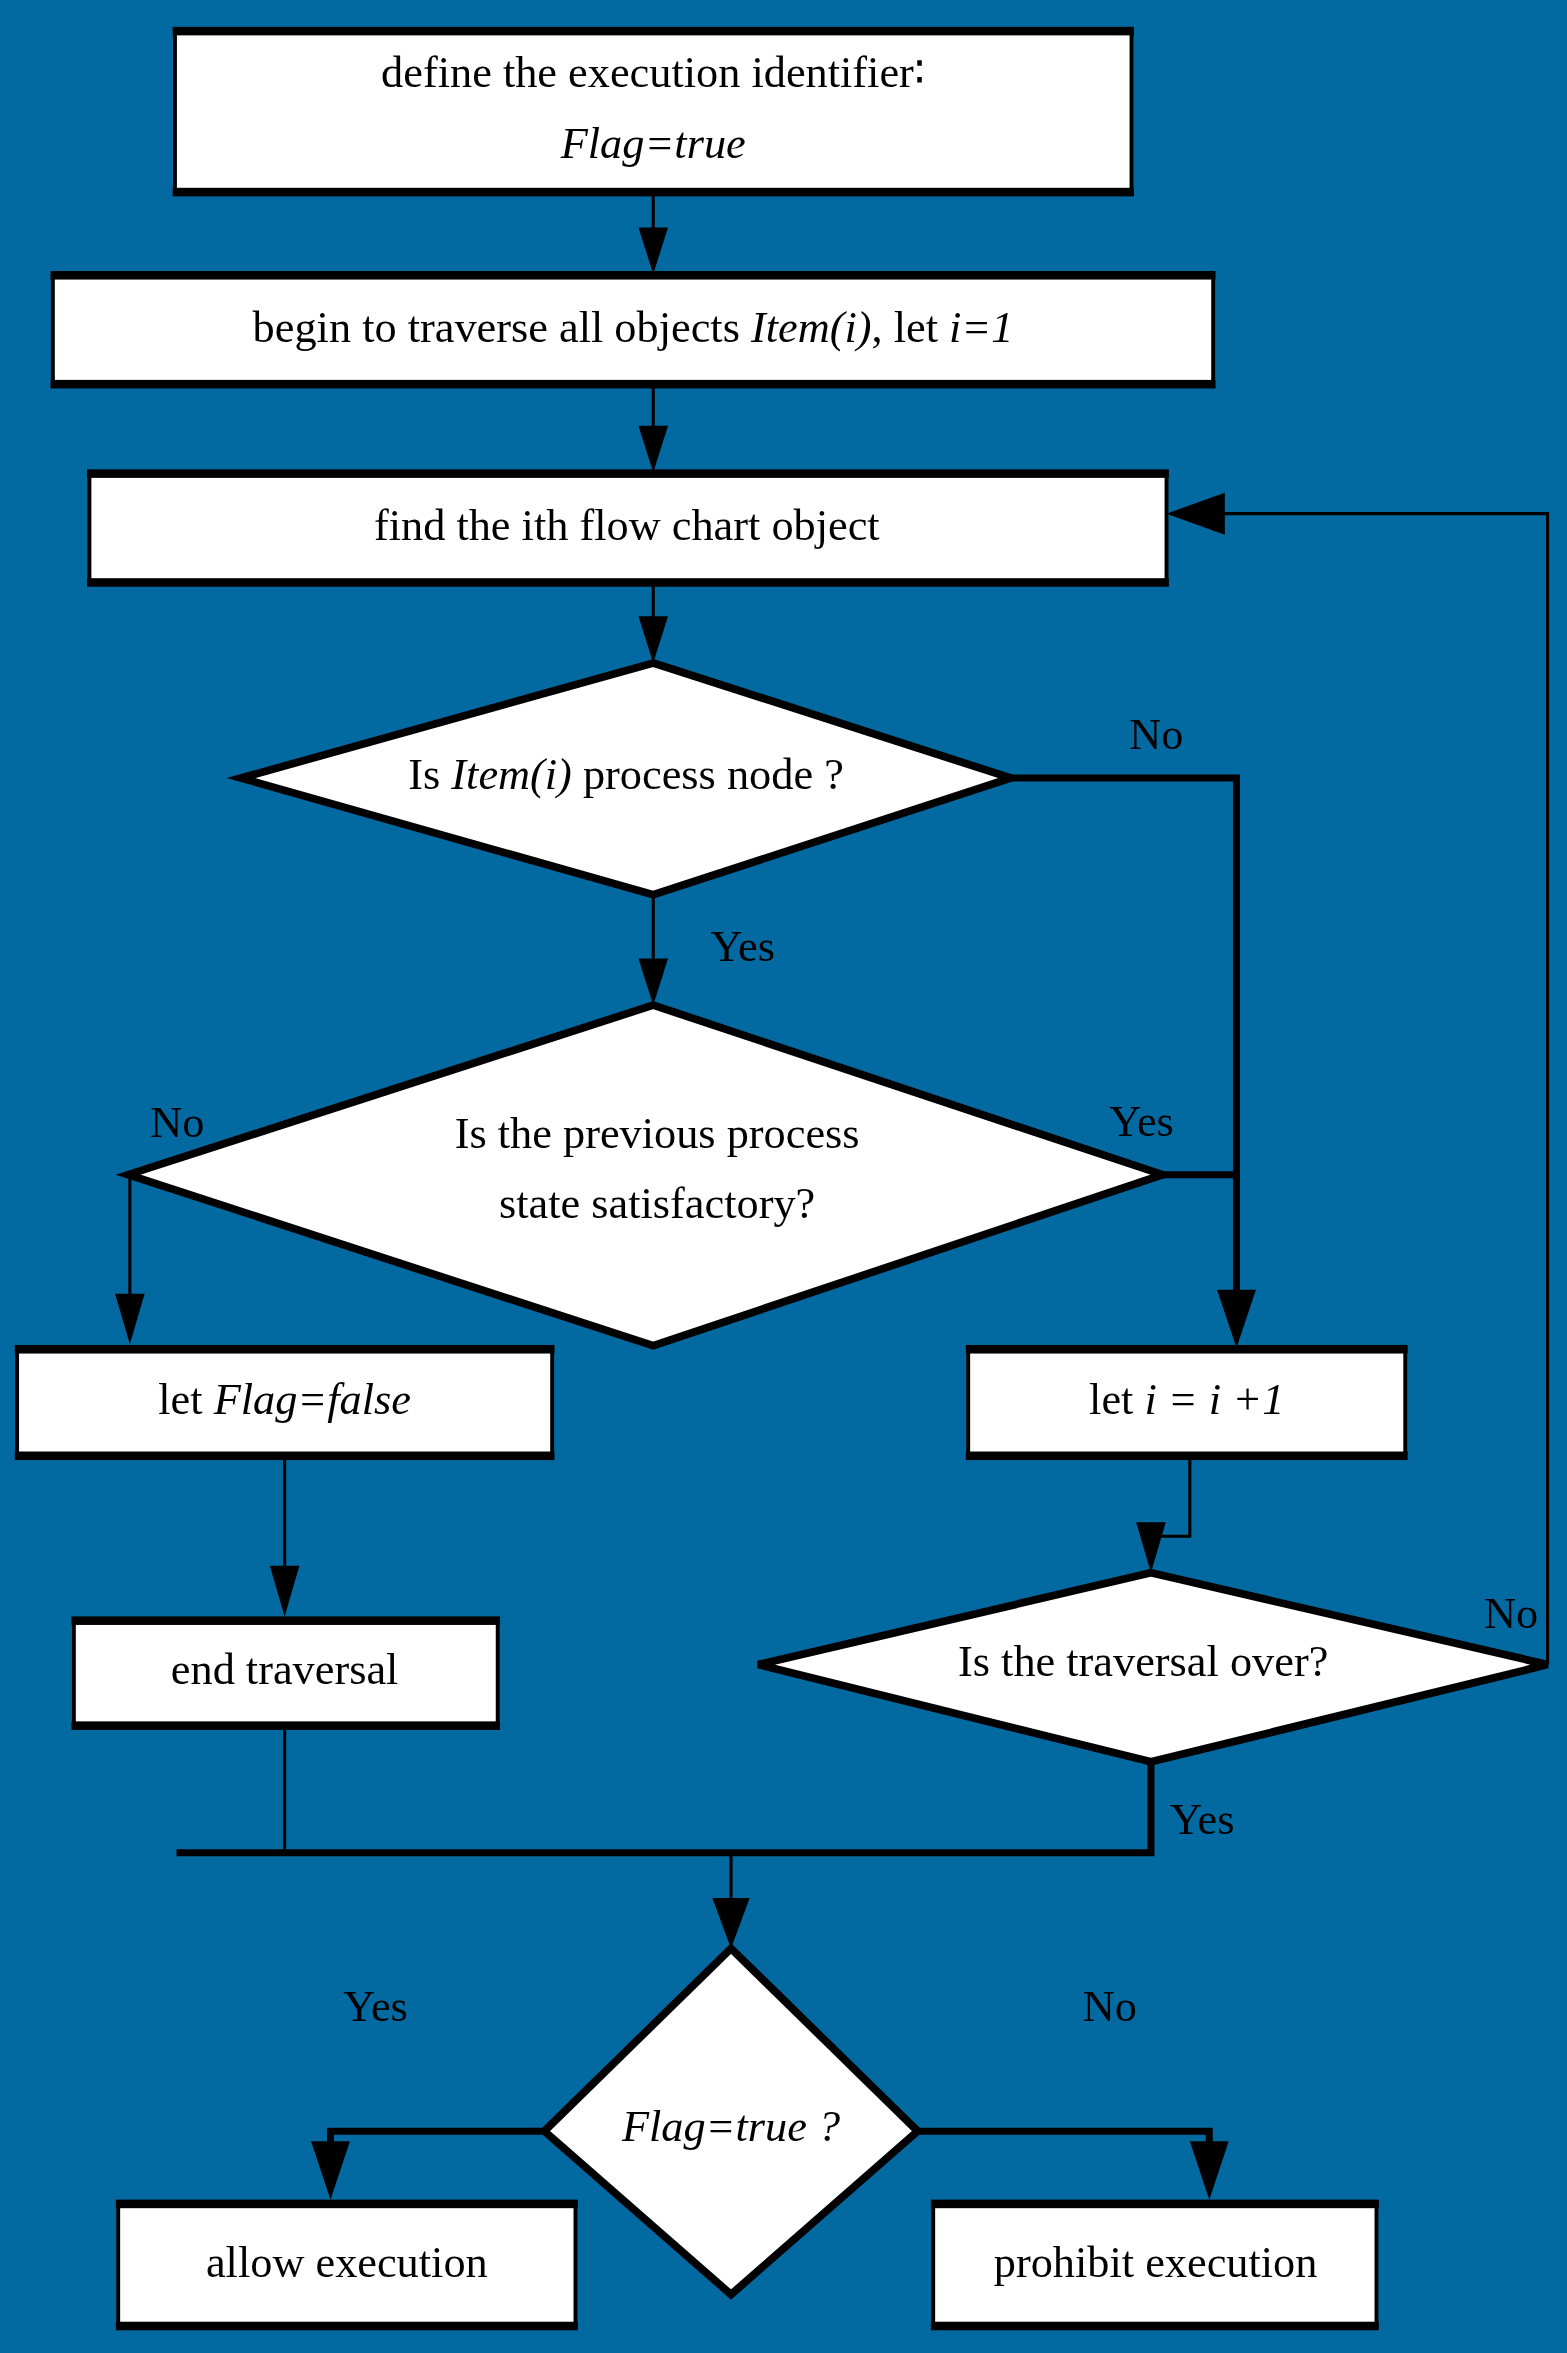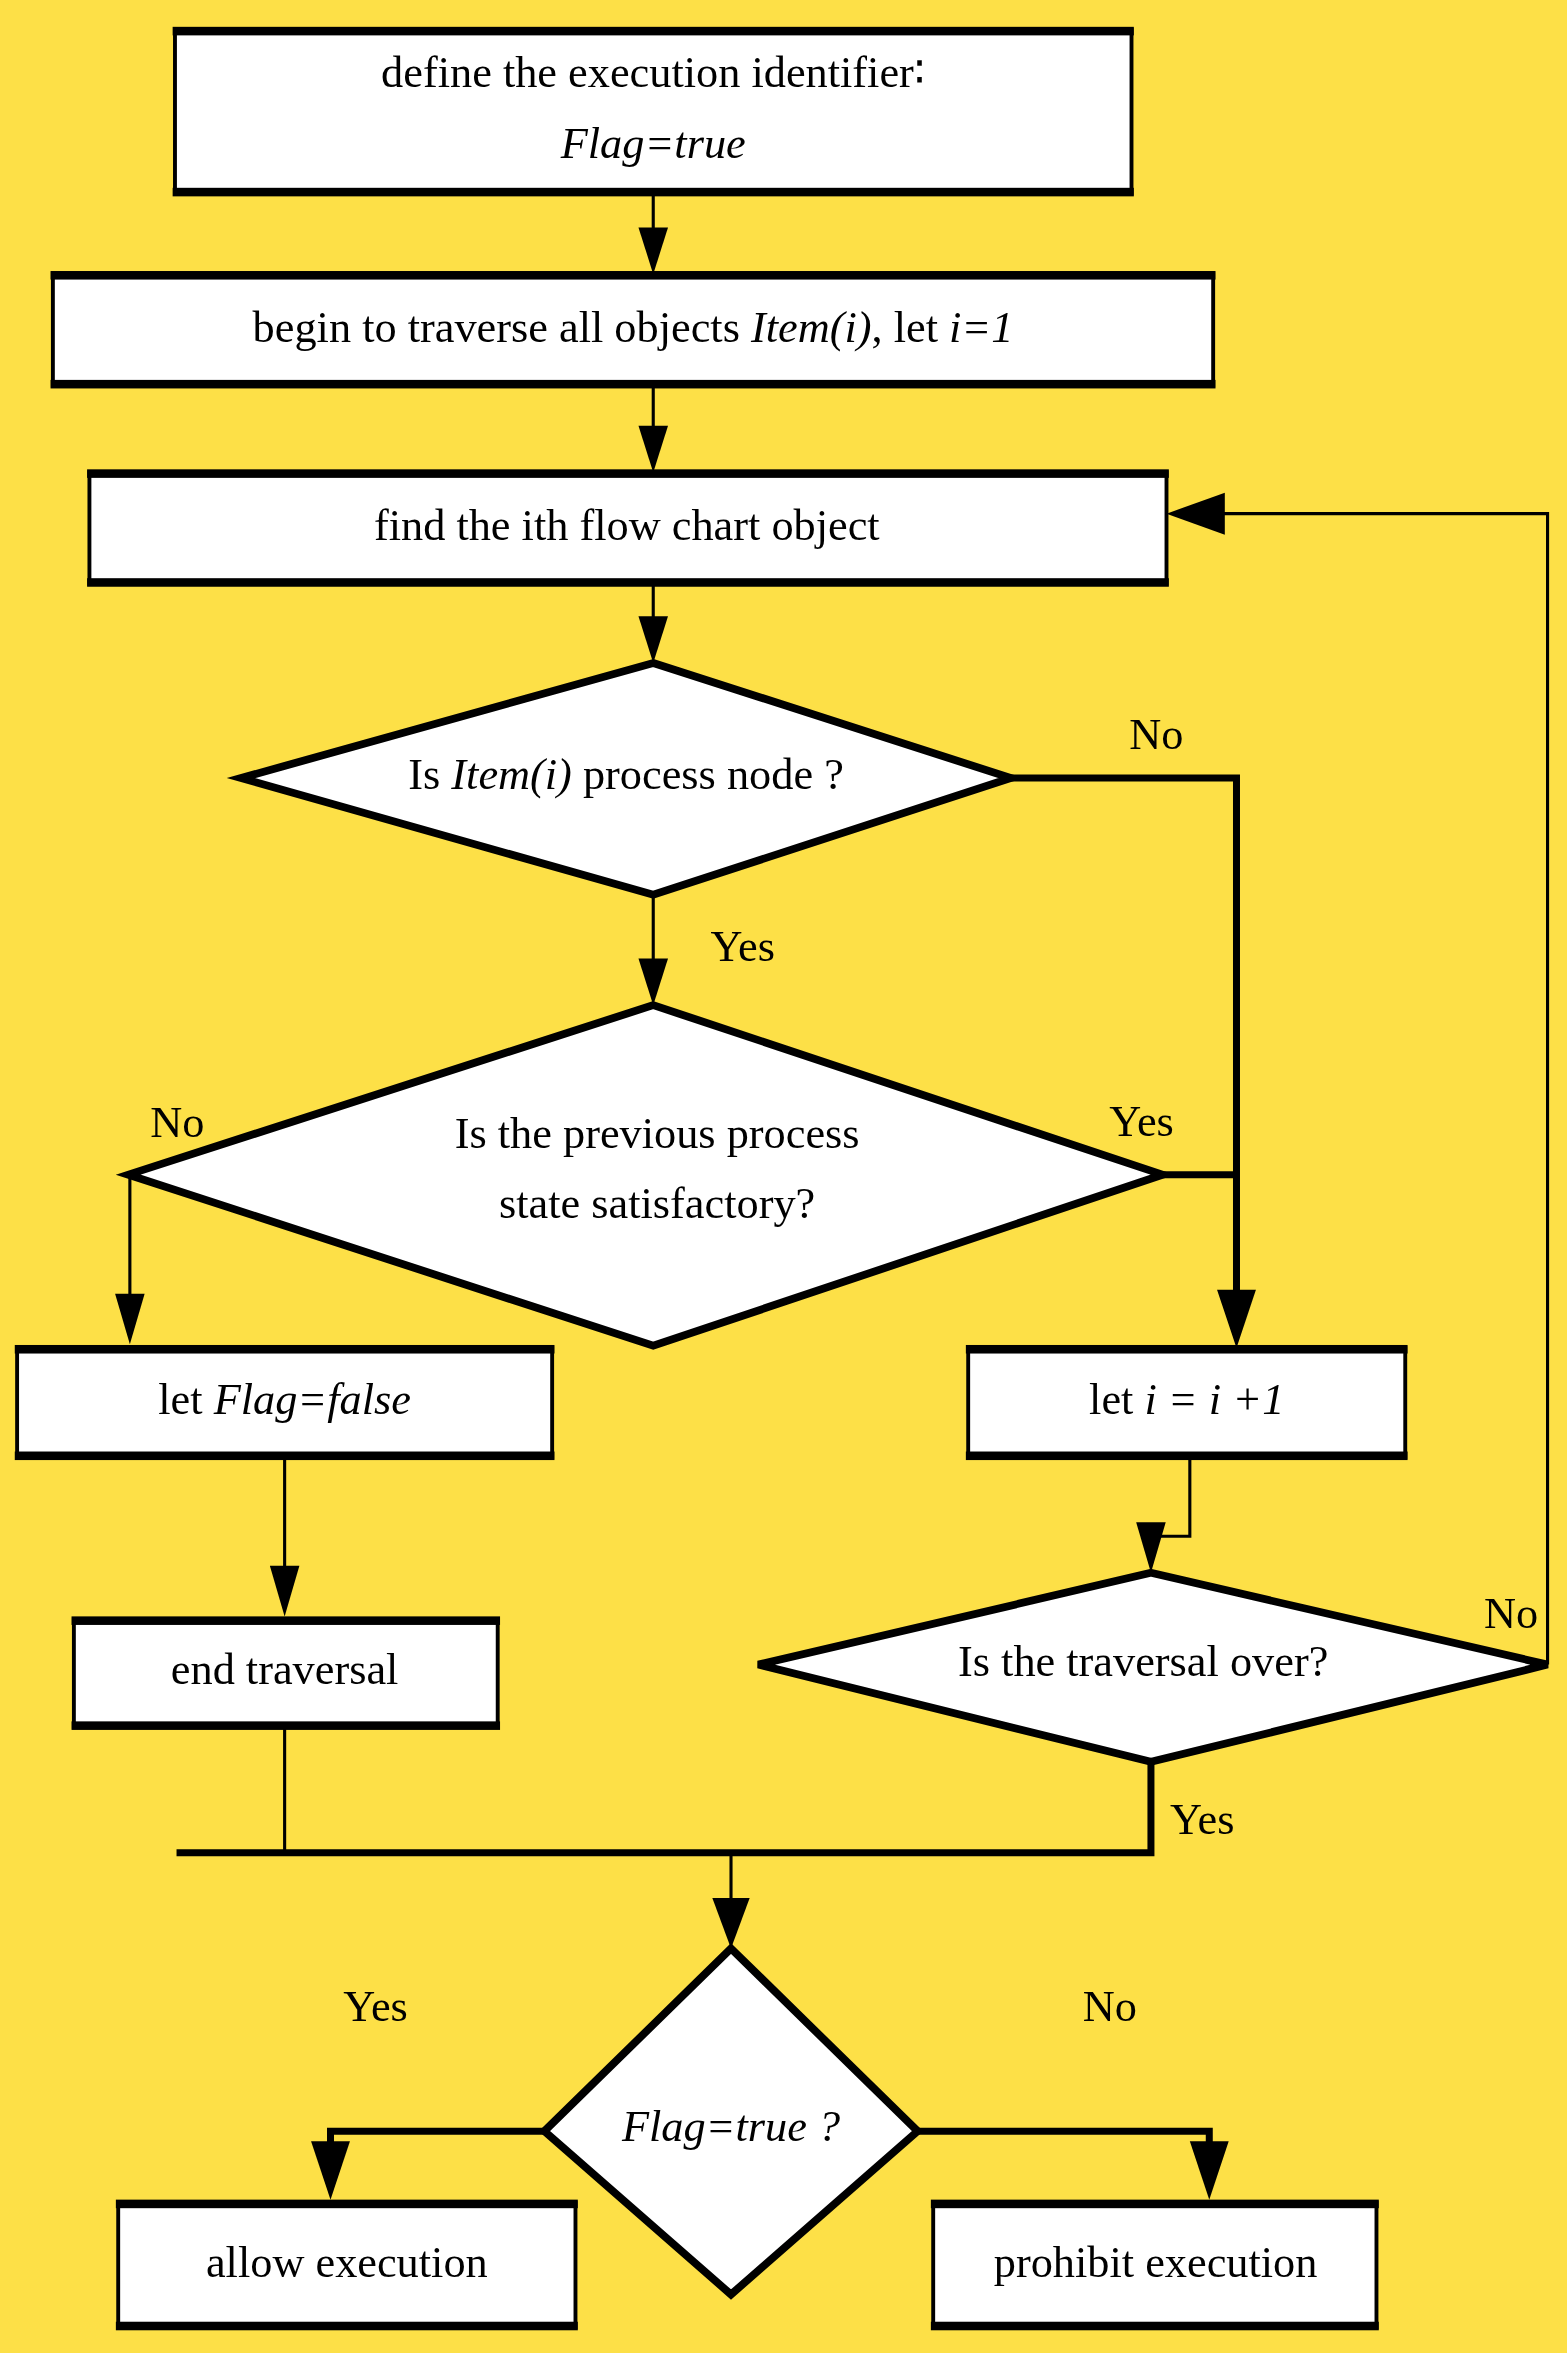--- a/index.html
+++ b/index.html
@@ -4,21 +4,21 @@
 <style>
   html, body {
     margin: 0;
     padding: 0;
     background: #ffffff;
   }
   #flowchart-root {
     position: relative;
     width: 1567px;
     height: 2354px;
-    background: #fde047;
+    background: #0369a1;
     font-family: "Liberation Serif", "DejaVu Serif", serif;
     overflow: hidden;
   }
   svg.fc {
     position: absolute;
     top: 0;
     left: 0;
     width: 1567px;
     height: 2354px;
   }

